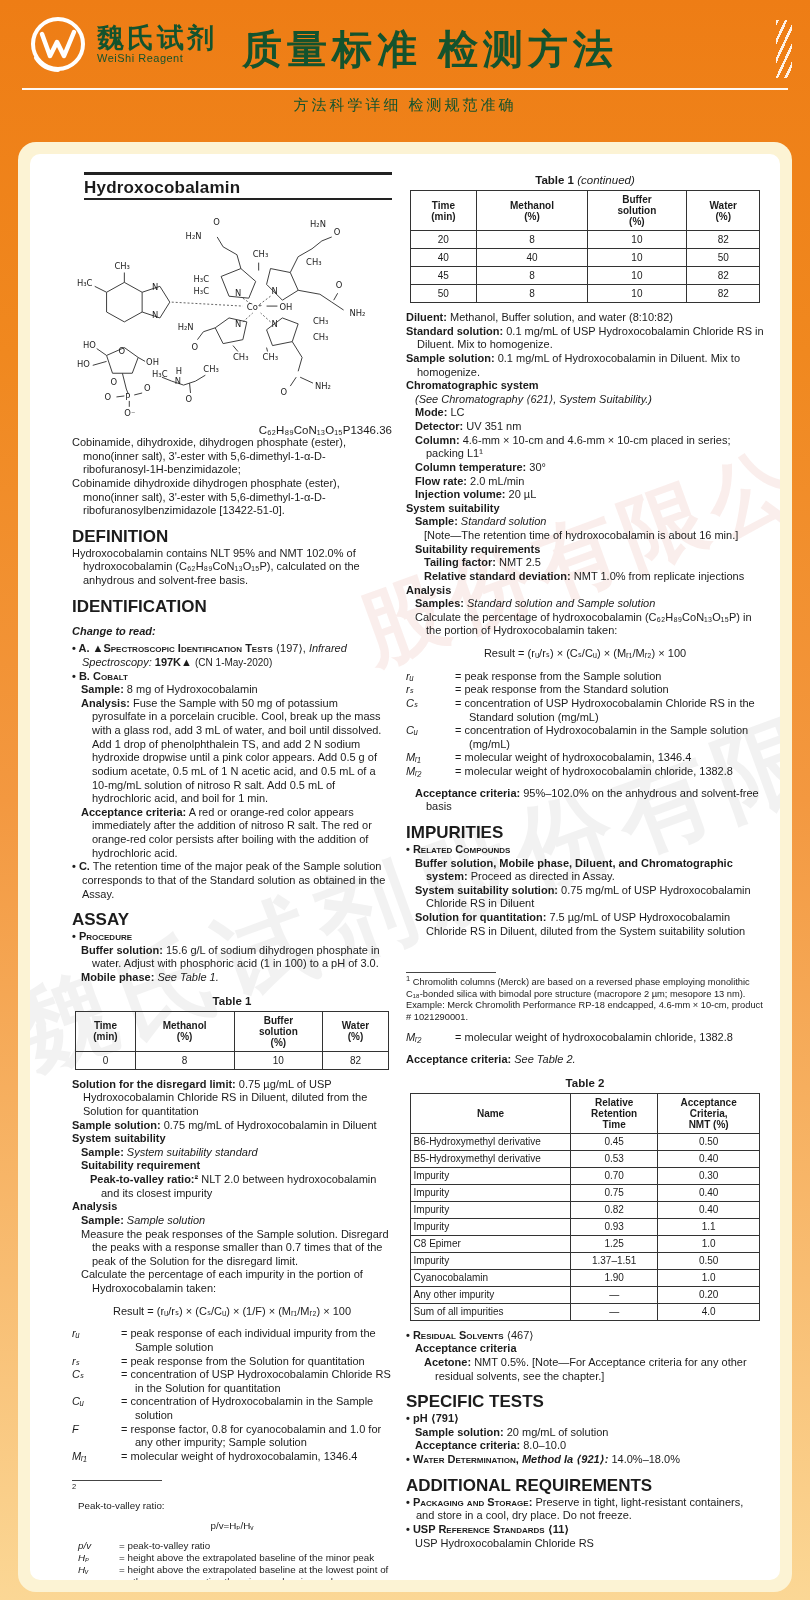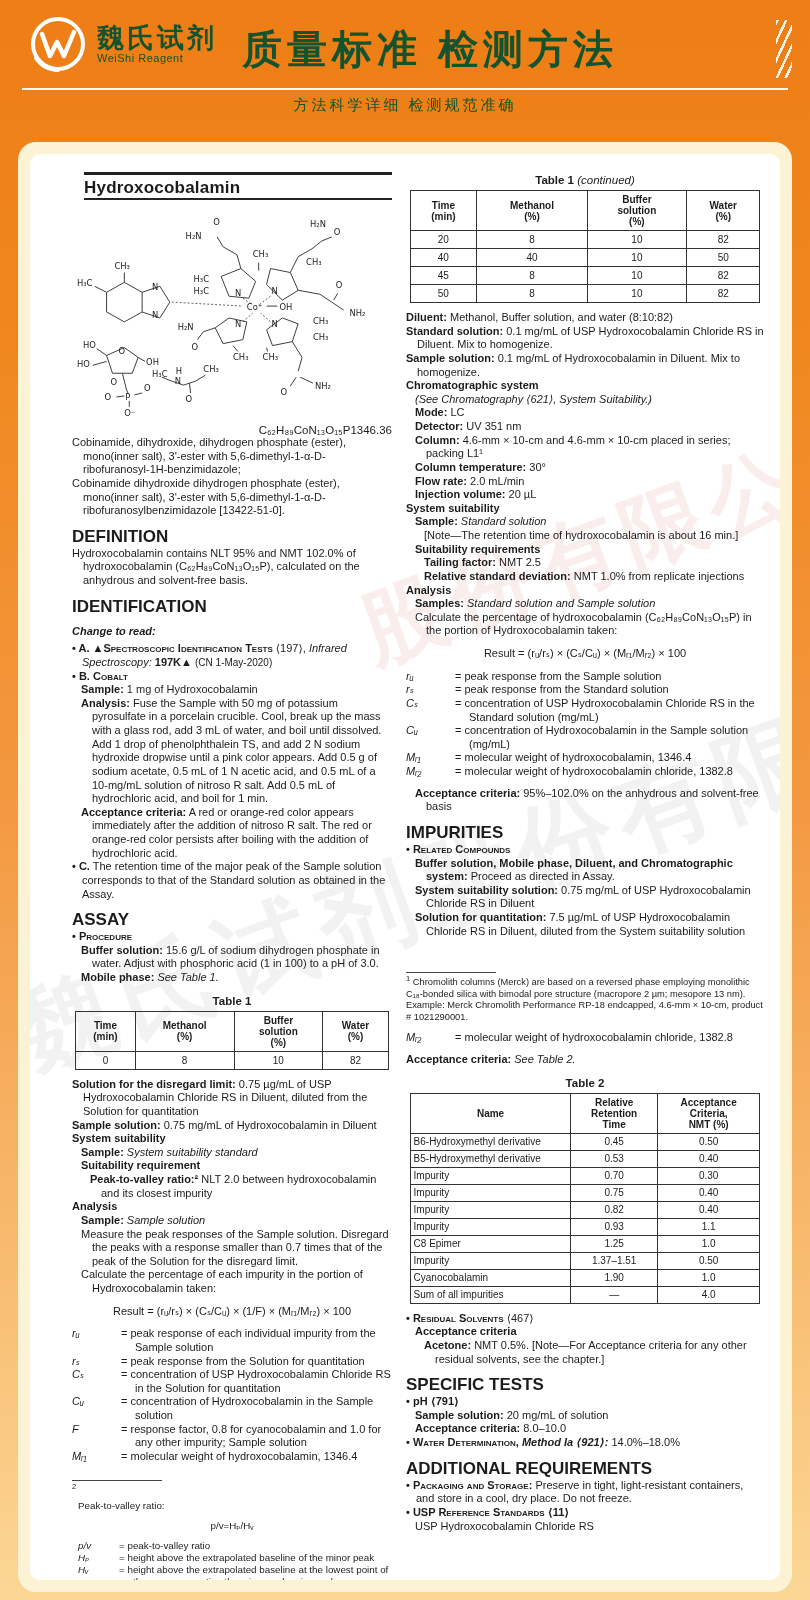--- a/index.html
+++ b/index.html
@@ -193,21 +193,21 @@
 
     <div class="sec-h">DEFINITION</div>
     <p class="hang">Hydroxocobalamin contains NLT 95% and NMT 102.0% of hydroxocobalamin (C₆₂H₈₉CoN₁₃O₁₅P), calculated on the anhydrous and solvent-free basis.</p>
 
     <div class="sec-h">IDENTIFICATION</div>
     <p class="bold it mt8">Change to read:</p>
 
     <p class="bi mt4"><span class="lbl">A.</span> <span class="lbl sc">▲Spectroscopic Identification Tests</span> <span>⟨197⟩,</span> <span class="it">Infrared Spectroscopy:</span> <span class="lbl">197K</span><span>▲</span> <span style="font-size:10px">(CN 1-May-2020)</span></p>
 
     <p class="bi"><span class="lbl">B.</span> <span class="lbl sc">Cobalt</span></p>
-    <p class="hang i1"><span class="lbl">Sample:</span> <span>1 mg of Hydroxocobalamin</span></p>
+    <p class="hang i1"><span class="lbl">Sample:</span> <span>8 mg of Hydroxocobalamin</span></p>
     <p class="hang i1"><span class="lbl">Analysis:</span> <span>Fuse the Sample with 50 mg of potassium pyrosulfate in a porcelain crucible. Cool, break up the mass with a glass rod, add 3 mL of water, and boil until dissolved. Add 1 drop of phenolphthalein TS, and add 2 N sodium hydroxide dropwise until a pink color appears. Add 0.5 g of sodium acetate, 0.5 mL of 1 N acetic acid, and 0.5 mL of a 10-mg/mL solution of nitroso R salt. Add 0.5 mL of hydrochloric acid, and boil for 1 min.</span></p>
     <p class="hang i1"><span class="lbl">Acceptance criteria:</span> <span>A red or orange-red color appears immediately after the addition of nitroso R salt. The red or orange-red color persists after boiling with the addition of hydrochloric acid.</span></p>
     <p class="bi"><span class="lbl">C.</span> <span>The retention time of the major peak of the Sample solution corresponds to that of the Standard solution as obtained in the Assay.</span></p>
 
     <div class="sec-h">ASSAY</div>
     <p class="bi lbl sc">Procedure</p>
     <p class="hang i1"><span class="lbl">Buffer solution:</span> <span>15.6 g/L of sodium dihydrogen phosphate in water. Adjust with phosphoric acid (1 in 100) to a pH of 3.0.</span></p>
     <p class="hang i1"><span class="lbl">Mobile phase:</span> <span class="it">See Table 1.</span></p>
 
     <div class="tcap">Table 1</div>
@@ -451,20 +451,25 @@
                 <td>Impurity</td>
                 <td>1.37–1.51</td>
                 <td>0.50</td>
               </tr>
       <tr>
                 <td>Cyanocobalamin</td>
                 <td>1.90</td>
                 <td>1.0</td>
               </tr>
       <tr>
+                <td>Any other impurity</td>
+                <td>—</td>
+                <td>0.20</td>
+              </tr>
+      <tr>
                 <td>Sum of all impurities</td>
                 <td>—</td>
                 <td>4.0</td>
               </tr>
     </tbody>
           </table>
 
     <p class="bi mt8"><span class="lbl sc">Residual Solvents</span> <span>⟨467⟩</span></p>
     <p class="lbl i1">Acceptance criteria</p>
     <p class="hang i2"><span class="lbl">Acetone:</span> <span>NMT 0.5%. [Note—For Acceptance criteria for any other residual solvents, see the chapter.]</span></p>

